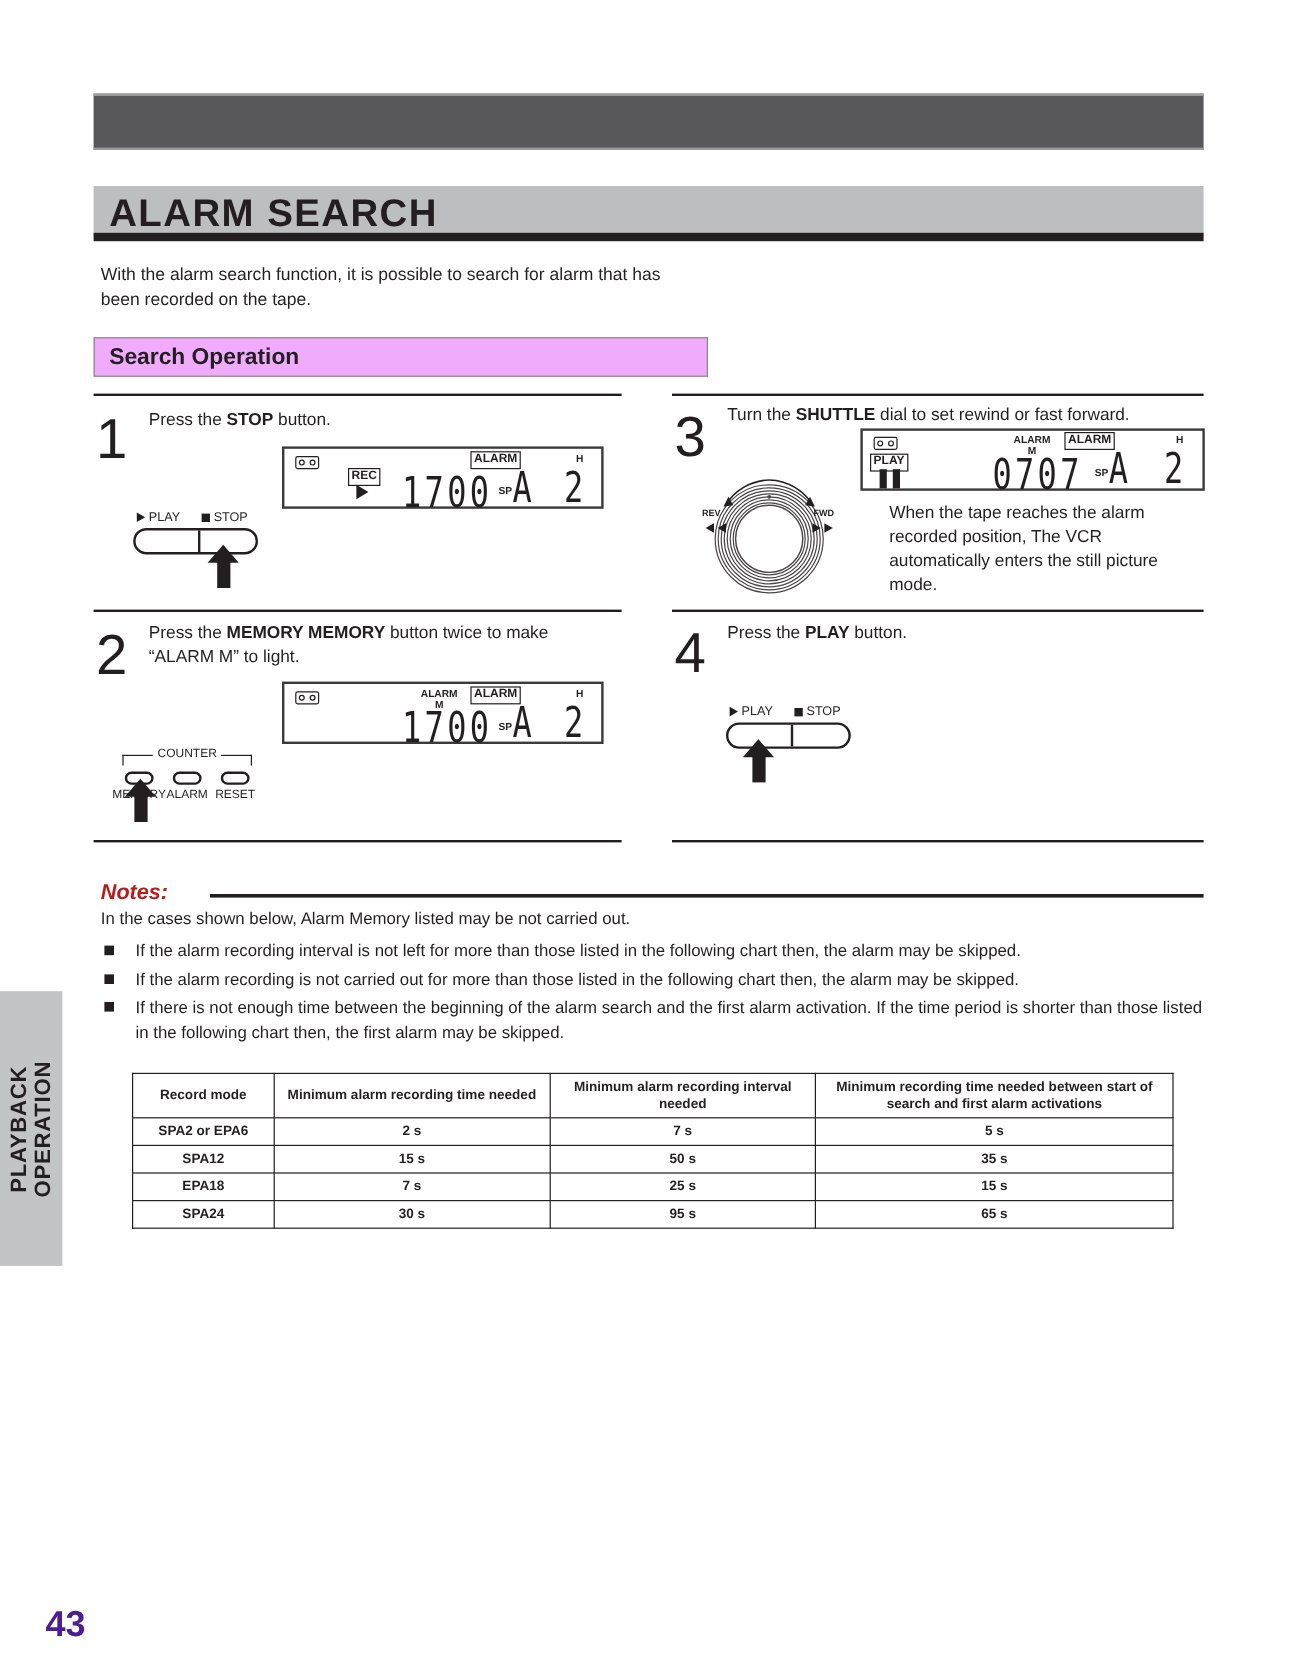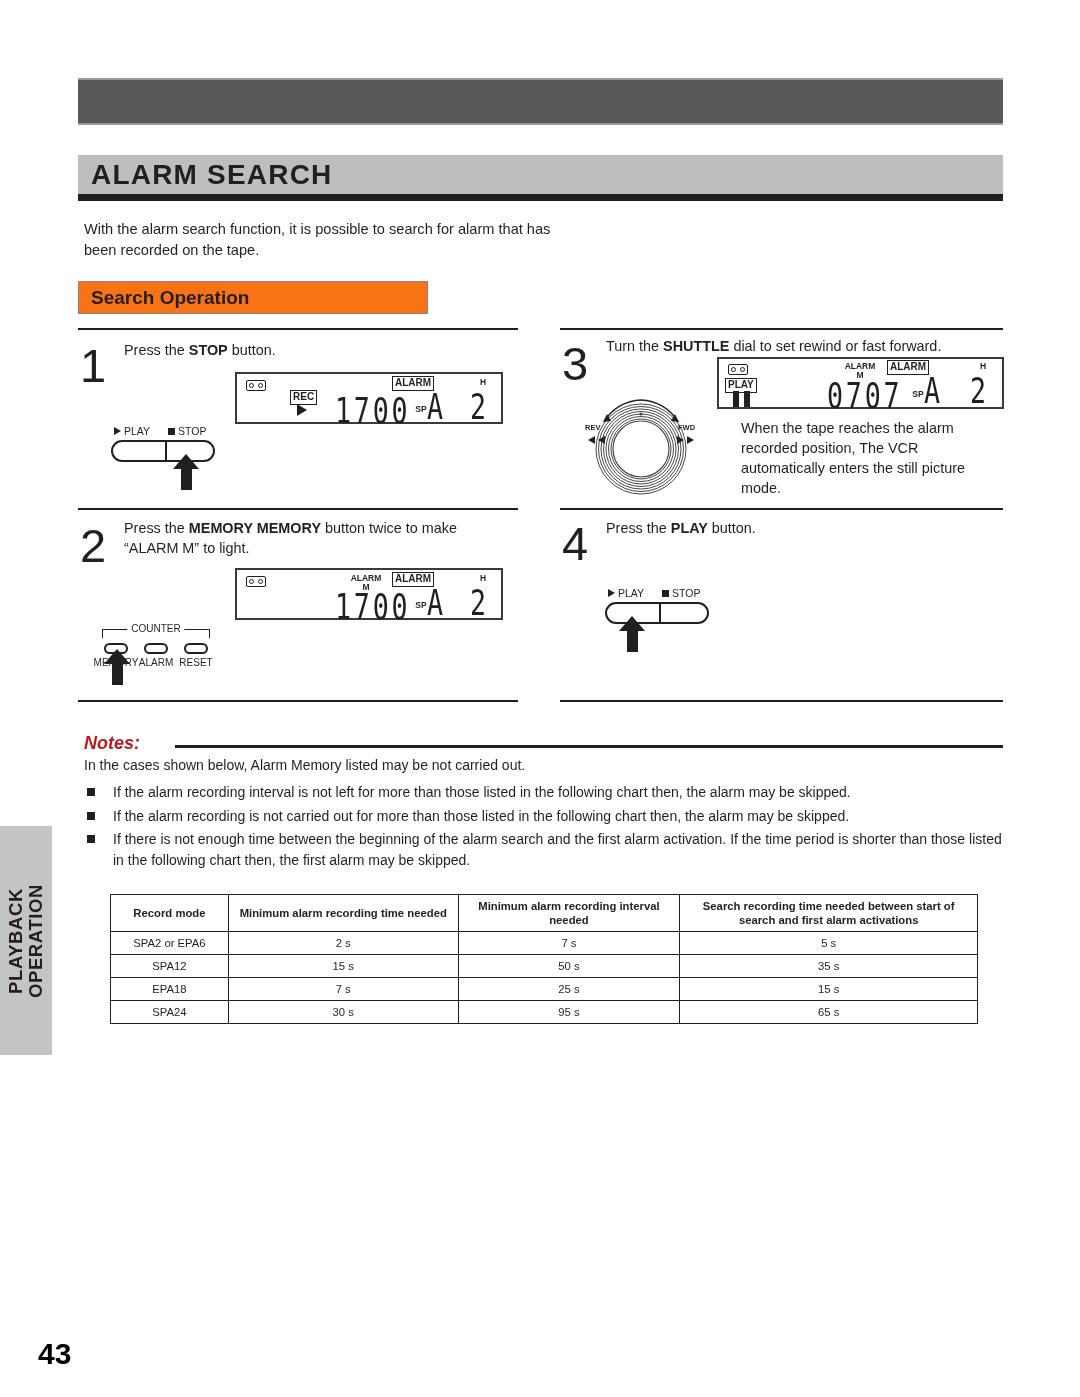--- a/index.html
+++ b/index.html
@@ -41,43 +41,43 @@
   }
 
   
   .title-band {
     position: absolute; left: 78px; top: 155px;
     width: 925px; height: 42px;
     background: #bdbec0;
   }
   .title-band .title-text {
     position: absolute; left: 13px; top: 4px;
-    font-size: 28px; font-weight: bold;
+    font-size: 32px; font-weight: bold;
     letter-spacing: 1.2px;
     color: #231f20;
   }
   .title-rule {
     position: absolute; left: 78px; top: 194px;
     width: 925px; height: 7px; background: #231f20;
   }
 
   
   .intro {
     position: absolute; left: 84px; top: 219px;
     width: 470px;
     font-size: 14.6px; line-height: 21px;
     color: #231f20;
   }
 
   
   .sec-box {
     position: absolute; left: 78px; top: 281px;
-    width: 350px; height: 33px;
+    width: 512px; height: 33px;
     border: 1px solid #8d8487;
-    background: #f97316;
+    background: #f0abfc;
   }
   .sec-box span {
     position: absolute; left: 12px; top: 5px;
     font-size: 19px; font-weight: bold; color: #231f20;
   }
 
   
   .col { position: absolute; }
   .col-left  { left: 78px;  width: 440px; }
   .col-right { left: 560px; width: 443px; }
@@ -262,30 +262,30 @@
   }
   .tbl th, .tbl td {
     border: 1px solid #231f20;
     font-size: 11.3px;
     color: #231f20;
     text-align: center;
     vertical-align: middle;
     padding: 4px 3px;
   }
   .tbl th { font-weight: bold; line-height: 14px; }
-  .tbl td { font-weight: normal; height: 23px; }
+  .tbl td { font-weight: bold; height: 23px; }
   .tbl .c0 { width: 118px; margin-left: 28px; }
   .tbl .c1 { width: 230px; }
   .tbl .c2 { width: 222px; }
   .tbl .c3 { width: 298px; }
 
   
   .pageno {
     position: absolute; left: 38px; top: 1337px;
-    font-size: 30px; font-weight: bold; color: #000000;
+    font-size: 30px; font-weight: bold; color: #4c1d95;
   }
 </style>
 </head>
 <body>
 
 <div class="page">
 
   <div class="top-band"></div>
 
   <div class="side-tab">
@@ -498,21 +498,21 @@
     <div class="note-item">If the alarm recording is not carried out for more than those listed in the following chart then, the alarm may be skipped.</div>
     <div class="note-item">If there is not enough time between the beginning of the alarm search and the first alarm activation. If the time period is shorter than those listed in the following chart then, the first alarm may be skipped.</div>
   </div>
 
   <table class="tbl">
     <thead>
       <tr>
         <th class="c0">Record mode</th>
         <th class="c1">Minimum alarm recording time needed</th>
         <th class="c2">Minimum alarm recording interval needed</th>
-        <th class="c3">Search recording time needed between start of search and first alarm activations</th>
+        <th class="c3">Minimum recording time needed between start of search and first alarm activations</th>
       </tr>
     </thead>
     <tbody>
       <tr>
         <td>SPA2 or EPA6</td>
         <td>2 s</td>
         <td>7 s</td>
         <td>5 s</td>
       </tr>
       <tr>

